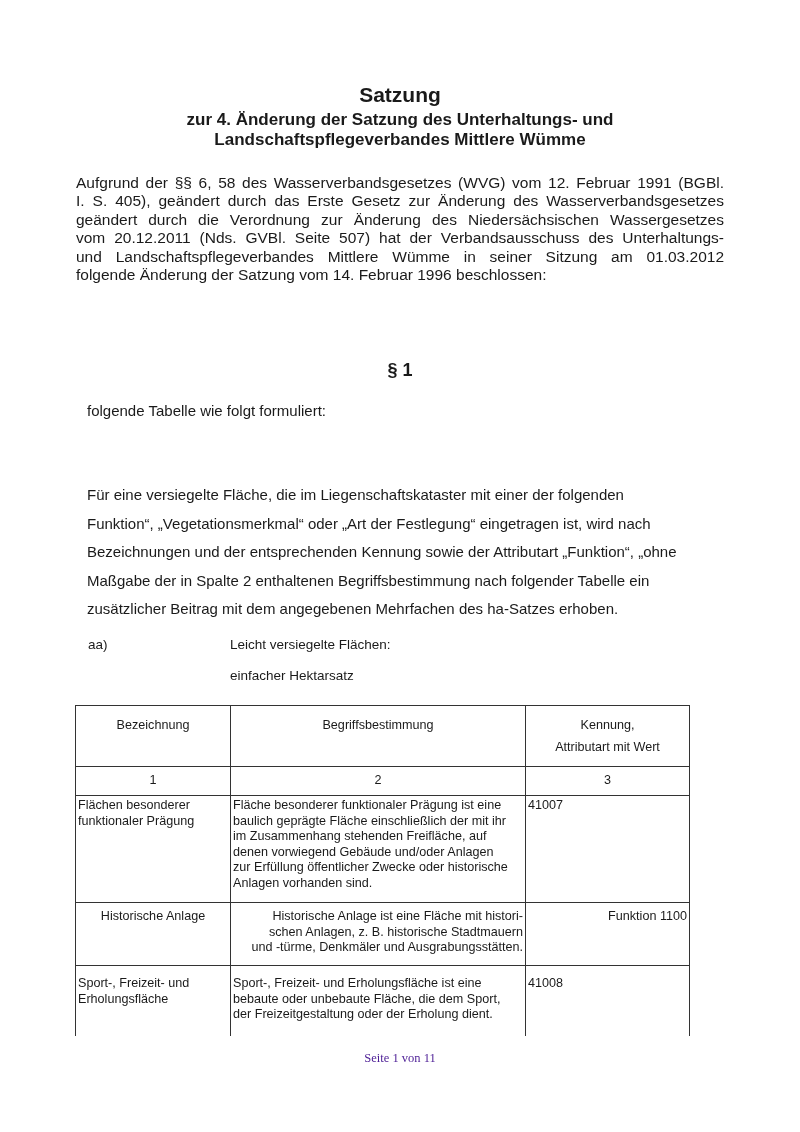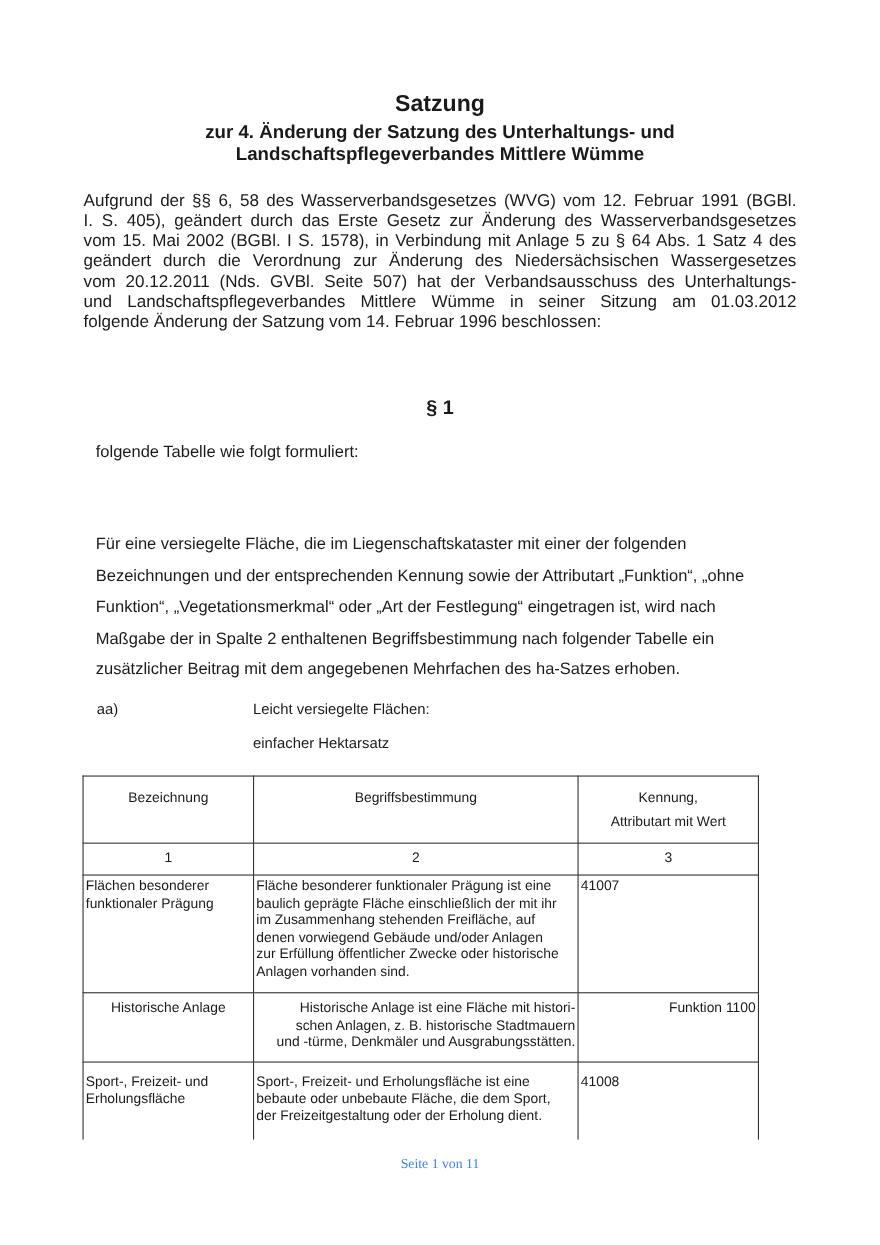--- a/index.html
+++ b/index.html
@@ -23,52 +23,51 @@
     .tbl .hdr td { text-align: center; height: 52px; padding-top: 8px; line-height: 22px; }
     .tbl .num td { text-align: center; height: 28px; vertical-align: middle; }
     .tbl .c1 { width: 150px; }
     .tbl .c2 { width: 290px; }
     .tbl .row-a td { padding-top: 2px; height: 104px; }
     .tbl .row-b td { border-top: none; padding-top: 6px; height: 56px; text-align: right; }
     .tbl .row-b td.center { text-align: center; }
     .tbl .row-b td.indent { padding-left: 16px; }
     .tbl .row-c td { border-bottom: none; padding-top: 10px; height: 60px; }
     .tbl td span { display: block; }
-    .footer { left: 0; width: 800px; top: 1051px; text-align: center; font-family: "Liberation Serif", serif; font-size: 12.5px; color: #3b82f6; }
+    .footer { left: 0; width: 800px; top: 1051px; text-align: center; font-family: "Liberation Serif", serif; font-size: 12.5px; color: #4c1d95; }
   </style>
 </head>
 <body>
 
 <div class="abs title">Satzung</div>
 
 <div class="abs subtitle">
   <div>zur 4. Änderung der Satzung des Unterhaltungs- und</div>
   <div>Landschaftspflegeverbandes Mittlere Wümme</div>
 </div>
 
 <div class="abs preamble">
   <span>Aufgrund der §§ 6, 58 des Wasserverbandsgesetzes (WVG) vom 12. Februar 1991 (BGBl.</span>
   <span>I. S. 405), geändert durch das Erste Gesetz zur Änderung des Wasserverbandsgesetzes</span>
-  <span>vom 15. Mai 2002 (BGBl. I S. 1578), in Verbindung mit Anlage 5 zu § 64 Abs. 1 Satz 4 des</span>
   <span>geändert durch die Verordnung zur Änderung des Niedersächsischen Wassergesetzes</span>
   <span>vom 20.12.2011 (Nds. GVBl. Seite 507) hat der Verbandsausschuss des Unterhaltungs-</span>
   <span>und Landschaftspflegeverbandes Mittlere Wümme in seiner Sitzung am 01.03.2012</span>
   <span class="last">folgende Änderung der Satzung vom 14. Februar 1996 beschlossen:</span>
 </div>
 
 <div class="abs para-heading">§ 1</div>
 
 <div class="abs p1">
   <span>folgende Tabelle wie folgt formuliert:</span>
 </div>
 
 <div class="abs p2">
   <span>Für eine versiegelte Fläche, die im Liegenschaftskataster mit einer der folgenden</span>
+  <span>Funktion“, „Vegetationsmerkmal“ oder „Art der Festlegung“ eingetragen ist, wird nach</span>
   <span>Bezeichnungen und der entsprechenden Kennung sowie der Attributart „Funktion“, „ohne</span>
-  <span>Funktion“, „Vegetationsmerkmal“ oder „Art der Festlegung“ eingetragen ist, wird nach</span>
   <span>Maßgabe der in Spalte 2 enthaltenen Begriffsbestimmung nach folgender Tabelle ein</span>
   <span>zusätzlicher Beitrag mit dem angegebenen Mehrfachen des ha-Satzes erhoben.</span>
 </div>
 
 <div class="abs aa-label">aa)</div>
 <div class="abs aa-title">Leicht versiegelte Flächen:</div>
 <div class="abs aa-rate">einfacher Hektarsatz</div>
 
 <table class="tbl">
   <tbody>

